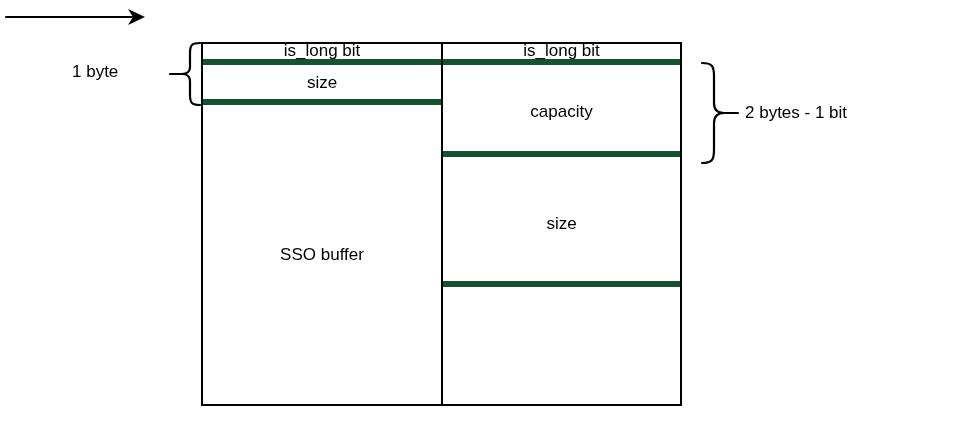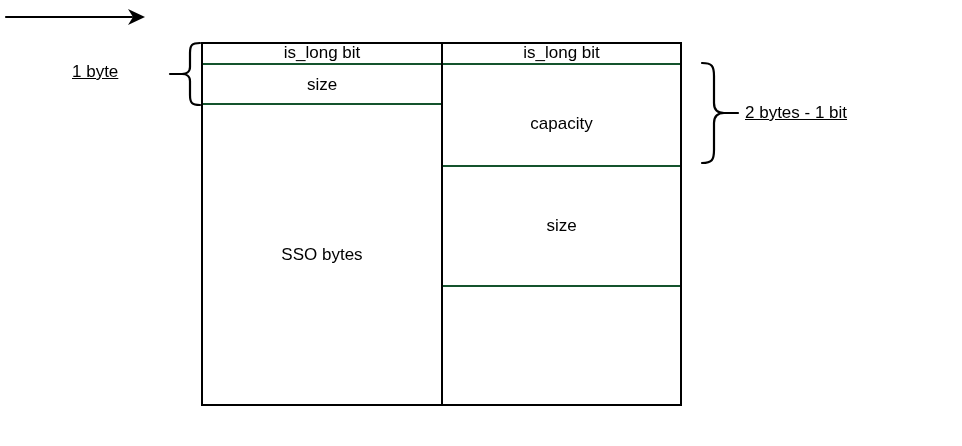--- a/index.html
+++ b/index.html
@@ -49,46 +49,45 @@
     left: 0;
     right: 0;
     box-sizing: border-box;
     display: flex;
     align-items: center;
     justify-content: center;
     font-size: 17px;
     line-height: 1;
     white-space: nowrap;
   }
-  .cell-divider-bottom { border-bottom: 2px solid #14532d; }
+  .cell-divider-bottom { border-bottom: 6px solid #14532d; }
 
   
   .l-isbit  { top: 0px;   height: 21px; }   
   .l-size   { top: 21px;  height: 40px; }   
   .l-sso    { top: 61px;  bottom: 0; }      
 
   
   .r-isbit  { top: 0px;   height: 21px; }   
-  .r-cap    { top: 37px;  height: 86px; }  
+  .r-cap    { top: 27px;  height: 86px; }  
   .r-size   { top: 121px; height: 122px; }  
   .r-ptr    { top: 243px; bottom: 0; }      
 
   
   .isbit-text {
     font-size: 17px;
     transform: translateY(-1px);
   }
 
   
   .annot-label {
     position: absolute;
     font-size: 17px;
     line-height: 1;
     white-space: nowrap;
-    text-decoration: underline;
   }
   #label-one-byte   { left: 72px;  top: 63px; }
   #label-eight-byte { left: 745px; top: 104px; }
 
   .brace-svg { position: absolute; overflow: visible; }
   #brace-left-svg  { left: 148px; top: 38px;  width: 56px;  height: 72px; }
   #brace-right-svg { left: 698px; top: 58px;  width: 50px;  height: 112px; }
   #arrow-svg       { left: 676px; top: 328px; width: 150px; height: 36px; }
 
   .stroke-path {
@@ -112,21 +111,21 @@
 
       <div class="cell l-isbit cell-divider-bottom">
         <span class="isbit-text">is_long bit</span>
       </div>
 
       <div class="cell l-size cell-divider-bottom">
         <span>size</span>
       </div>
 
       <div class="cell l-sso">
-        <span>SSO bytes</span>
+        <span>SSO buffer</span>
       </div>
 
     </div>
 
     <div class="col col-right">
 
       <div class="cell r-isbit cell-divider-bottom">
         <span class="isbit-text">is_long bit</span>
       </div>
 

